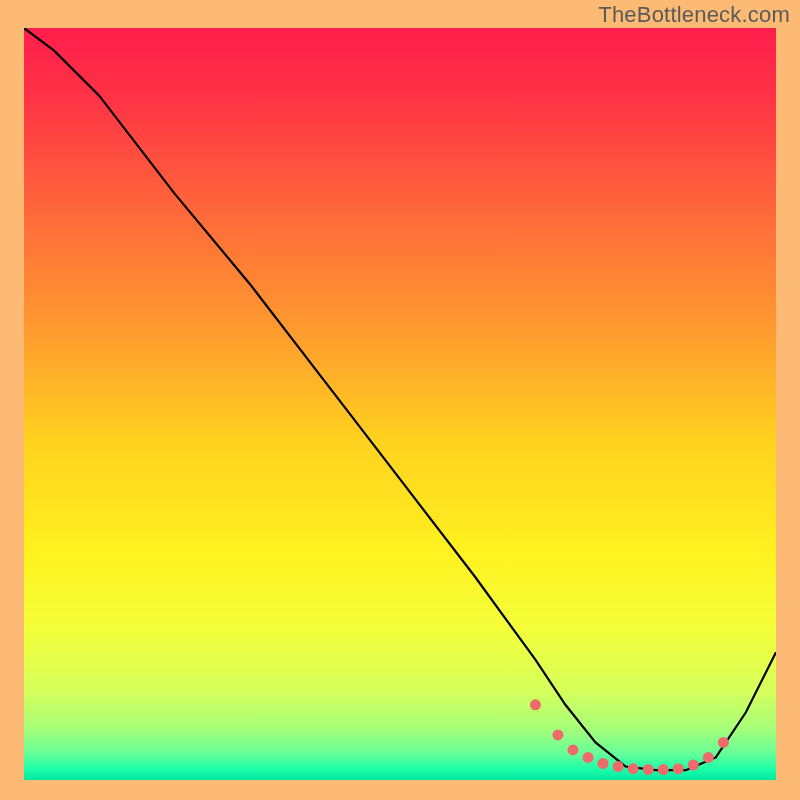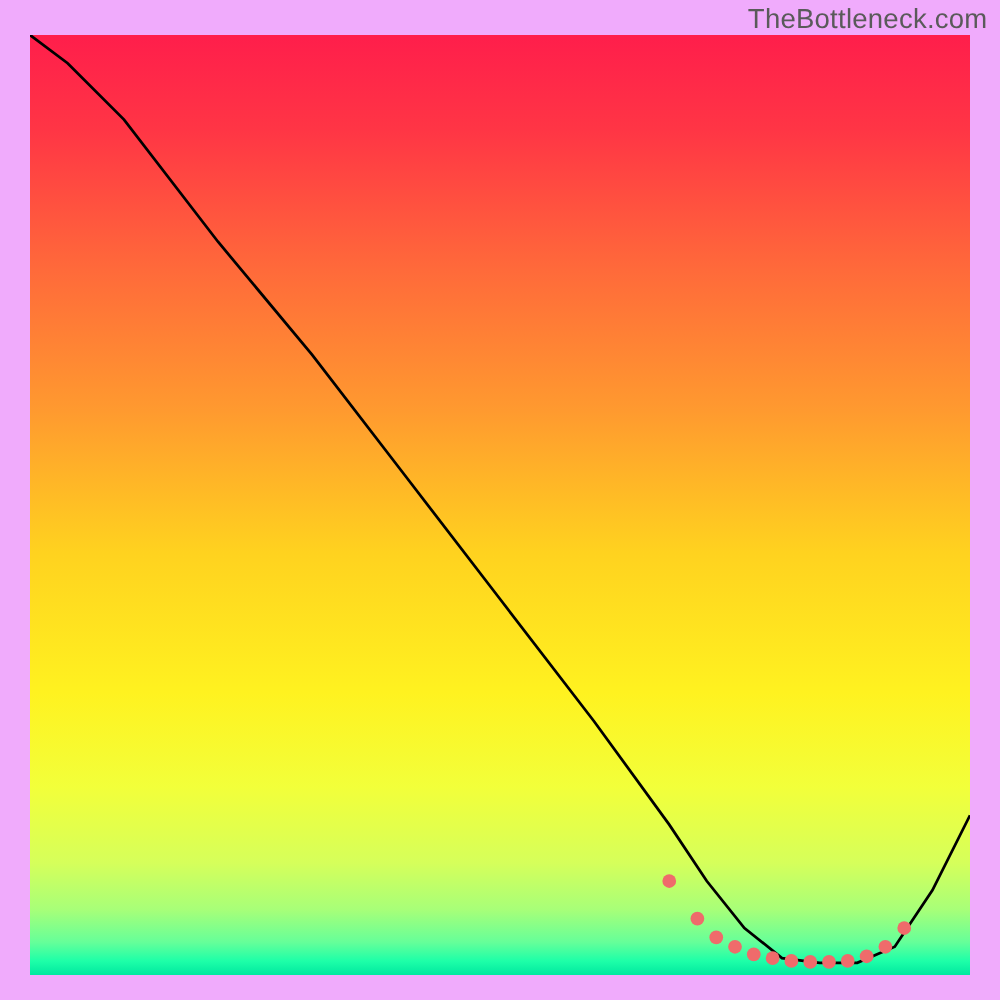--- a/index.html
+++ b/index.html
@@ -8,21 +8,21 @@
     width: 800px;
     height: 800px;
     background: #000;
     font-family: Arial, Helvetica, sans-serif;
     overflow: hidden;
   }
   .frame {
     position: relative;
     width: 800px;
     height: 800px;
-    background: #f0abfc;
+    background: #fdba74;
   }
   .watermark {
     position: absolute;
     top: 2px;
     right: 10px;
     color: #5a5a5a;
     font-size: 22px;
     font-weight: 500;
     letter-spacing: 0.2px;
     user-select: none;

